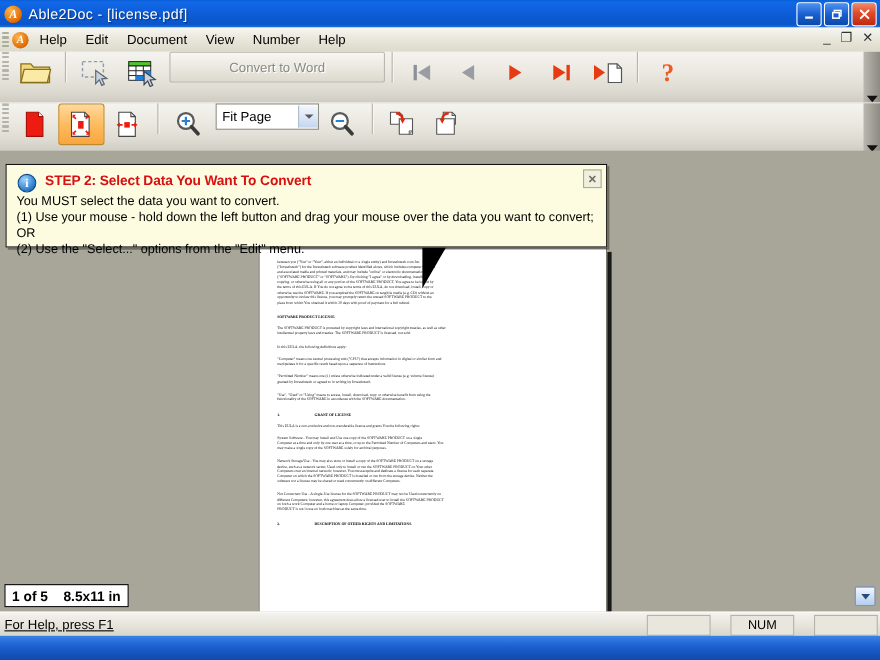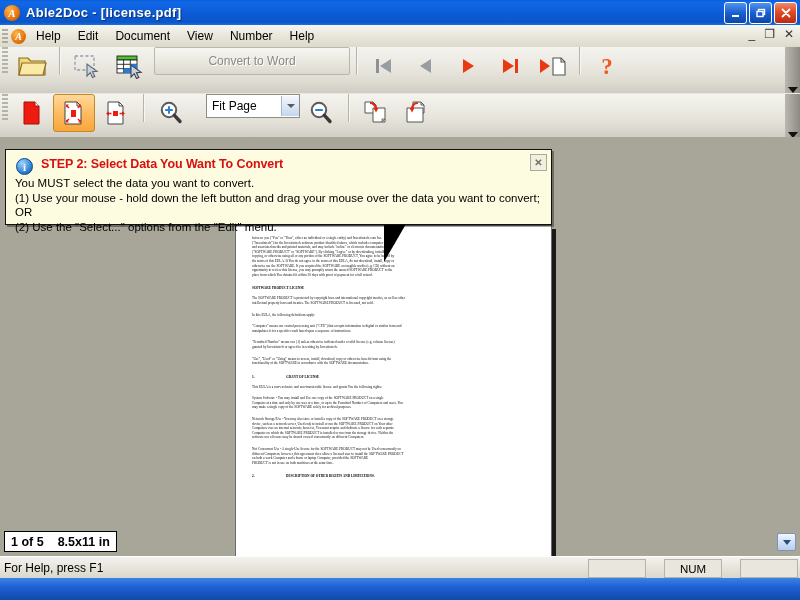--- a/index.html
+++ b/index.html
@@ -18,21 +18,21 @@
     display:flex;align-items:center;
   }
   .title-ico{
     width:16px;height:16px;margin-left:4px;border-radius:50%;
     background:radial-gradient(circle at 35% 30%,#ffb54d,#e06a00 70%,#a43d00);
     color:#fff;font-size:11px;font-weight:bold;font-style:italic;
     display:flex;align-items:center;justify-content:center;
     font-family:"Liberation Serif",serif;
   }
   .title-text{
-    color:#fff;font-size:13px;font-weight:bold;margin-left:6px;
+    color:#fff;font-size:13px;font-weight:normal;margin-left:6px;
     text-shadow:1px 1px 1px rgba(0,0,0,.45);letter-spacing:.3px;
   }
   .wincontrols{position:absolute;right:3px;top:2px;display:flex;gap:2px;}
   .wb{
     width:21px;height:20px;border:1px solid #fff;border-radius:3px;
     background:linear-gradient(to bottom,#4f93f0,#1a5fd0 50%,#0a47a8);
     display:flex;align-items:center;justify-content:center;
     color:#fff;font-size:11px;font-family:"Liberation Sans",sans-serif;
   }
   .wb.close{background:linear-gradient(to bottom,#f08a6a,#e04a28 45%,#bb2a10);}
@@ -79,21 +79,21 @@
   .tbsep{width:1px;height:28px;background:#b6b4aa;margin:0 6px;
     box-shadow:1px 0 0 #f7f6f2;}
   .convbtn{
     height:26px;min-width:170px;padding:0 12px;margin-left:4px;
     border:1px solid #b9b7ad;border-radius:2px;
     background:linear-gradient(to bottom,#f7f6f2,#e9e7de 55%,#ddd9ce);
     color:#8a8a84;font-size:12px;display:flex;align-items:center;justify-content:center;
     text-shadow:1px 1px 0 #fff;
   }
   .combo{
-    margin-left:14px;width:92px;height:22px;border:1px solid #8d8d83;
+    margin-left:4px;width:92px;height:22px;border:1px solid #8d8d83;
     background:#fff;display:flex;align-items:center;
   }
   .combo .val{flex:1;font-size:12px;padding-left:5px;color:#000;}
   .combo .arw{
     width:17px;height:20px;margin:0 0 0 0;
     background:linear-gradient(to bottom,#f3f7fd,#d8e4f5 60%,#c3d5ee);
     border-left:1px solid #a8b6cb;
     display:flex;align-items:center;justify-content:center;
   }
   .chev{width:0;height:0;border-left:4px solid transparent;border-right:4px solid transparent;
@@ -173,21 +173,21 @@
     background:linear-gradient(to bottom,#f2f7fe,#cfe0f6 55%,#b6ceef);
     display:flex;align-items:center;justify-content:center;z-index:6;
   }
   .scrolldn .dc{width:0;height:0;border-left:4px solid transparent;
     border-right:4px solid transparent;border-top:5px solid #2a4a7a;}
 
   
   .statusbar{
     position:absolute;left:0;top:556px;width:800px;height:22px;
     background:linear-gradient(to bottom,#f3f2ee,#e4e2d8 60%,#d8d5ca);
-    display:flex;align-items:center;border-top:1px solid #fff;
+    display:flex;align-items:center;border-top:1px solid #fff;text-decoration:underline;
   }
   .status-text{font-size:12px;color:#000;margin-left:4px;}
   .status-panes{position:absolute;right:2px;top:2px;display:flex;gap:18px;}
   .spane{
     width:56px;height:17px;border:1px solid #b5b3a9;
     background:#e9e7dd;display:flex;align-items:center;justify-content:center;
     font-size:11.5px;color:#000;
   }
   .spane.blank{color:transparent;}
   .taskstrip{position:absolute;left:0;top:578px;width:800px;height:22px;

